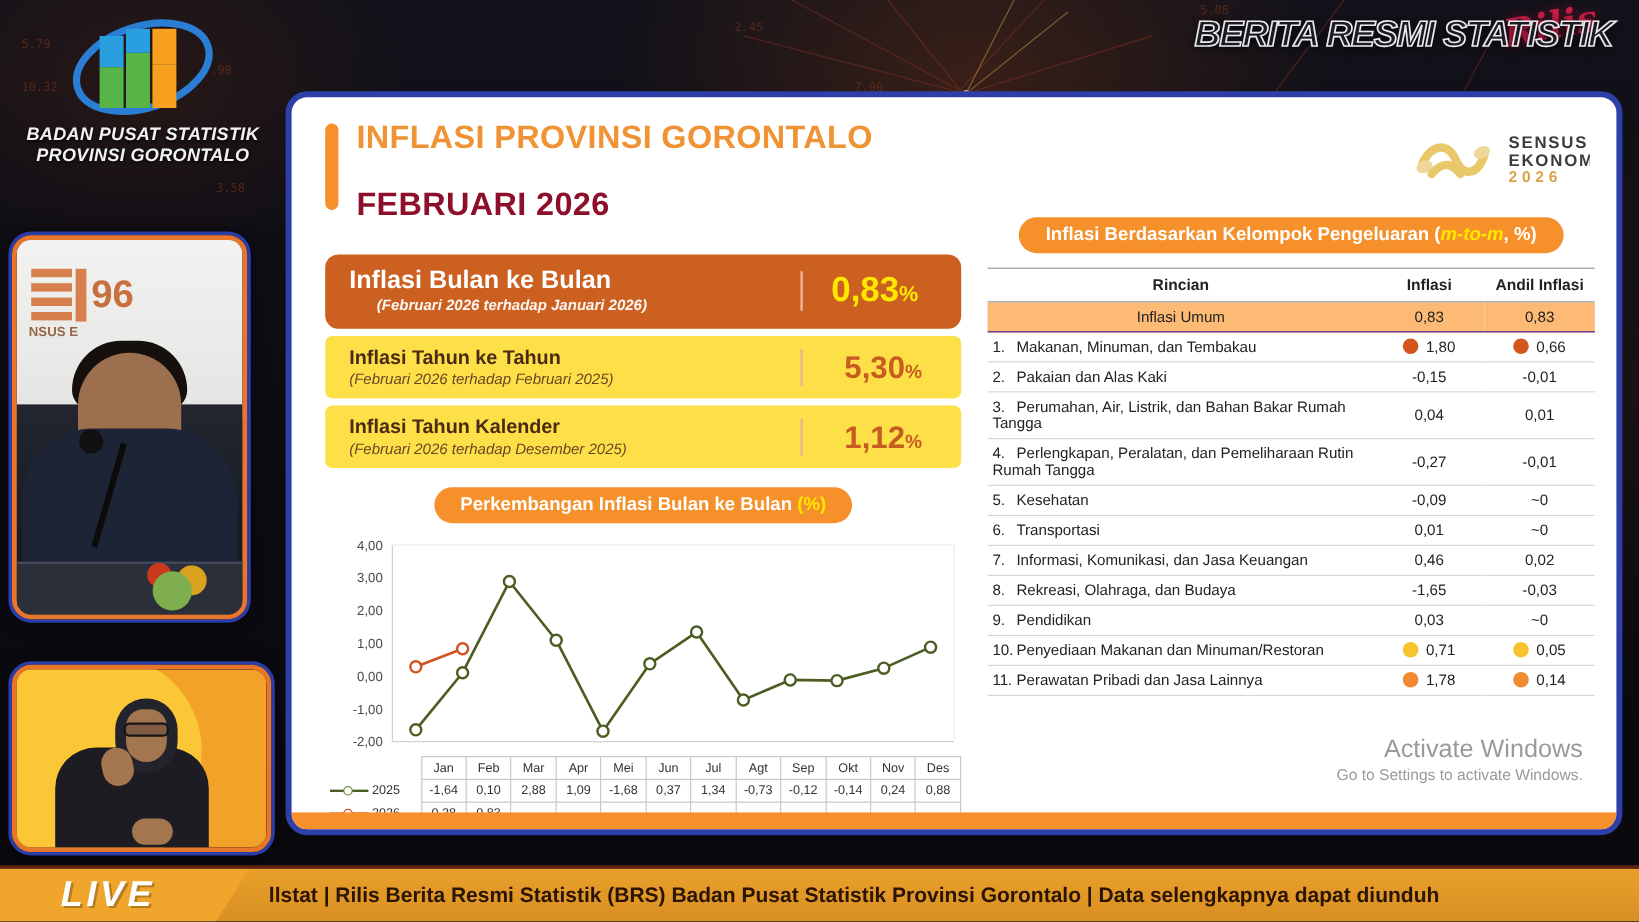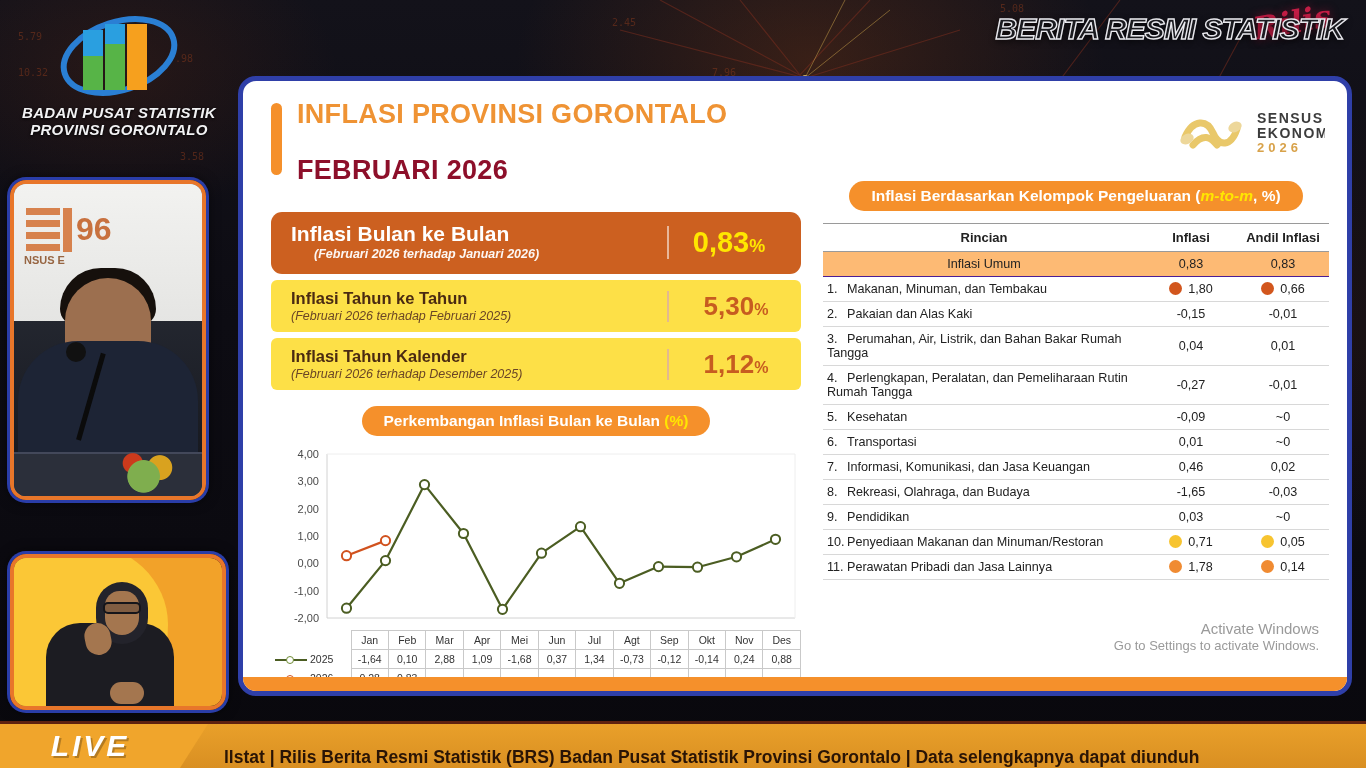--- a/index.html
+++ b/index.html
@@ -32,21 +32,21 @@
     color: #f2f2f4; font-weight: bold; font-style: italic;
     font-size: 15px; line-height: 17px; letter-spacing: .3px;
     text-shadow: 0 1px 3px #000;
   }
 
   .cam {
     position: absolute; left: 10px; border-radius: 16px;
     border: 4px solid #e8762a; overflow: hidden;
     box-shadow: 0 0 0 3px #2a3da8, 0 0 14px rgba(0,0,0,.8);
   }
-  #cam-speaker { top: 180px; width: 196px; height: 320px; }
+  #cam-speaker { top: 196px; width: 196px; height: 320px; }
   #cam-signer  { top: 554px; width: 216px; height: 156px; }
 
   
   .sp-bg { position:absolute; inset:0; background:#cfd0cf; }
   .sp-banner {
     position:absolute; left:0; top:0; width:100%; height:48%;
     background: linear-gradient(180deg,#f2f2f0,#e4e4e2);
   }
   .sp-se { position:absolute; left:8px; top:16px; width:110px; height:70px; opacity:.9;}
   .sp-desk {
@@ -244,28 +244,28 @@
   #group-table tr.total td { background:#fdba74; font-weight:normal; text-align:center; border-bottom:1px solid #4c1d95;}
   #group-table tr.total td.num { text-align:center; }
   .idx { display:inline-block; width: 20px; }
   .dot { display:inline-block; width:13px; height:13px; border-radius:50%; vertical-align:-2px; margin-right:6px;}
 
   
   #watermark {
     position:absolute; right: 28px; bottom: 38px; text-align:right;
     color:#8d8d8d; text-shadow: none; pointer-events:none;
   }
-  #watermark .w1 { font-size: 15px; color:#9a9a9a; }
+  #watermark .w1 { font-size: 21px; color:#9a9a9a; }
   #watermark .w2 { font-size: 13px; color:#9a9a9a; margin-top:1px;}
 
   
   #ticker {
     position:absolute; left:0; bottom:0; width:100%; height: 44px;
     background: linear-gradient(180deg,#e9a02a,#d98f22);
-    display:flex; align-items:flex-end; overflow:hidden;
+    display:flex; align-items:center; overflow:hidden;
   }
   #live-tab {
     position:relative; height:44px; width: 180px; flex: 0 0 180px;
     background:#f0a52c; display:flex; align-items:center; justify-content:center;
   }
   #live-tab:after {
     content:""; position:absolute; right:-28px; top:0;
     border-top: 44px solid #f0a52c; border-right: 28px solid transparent;
   }
   #live-text {

